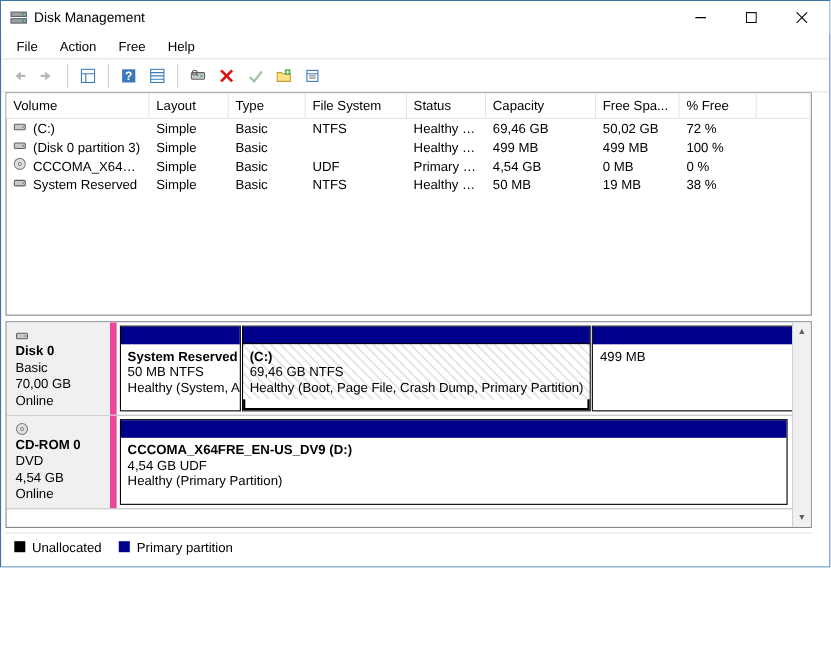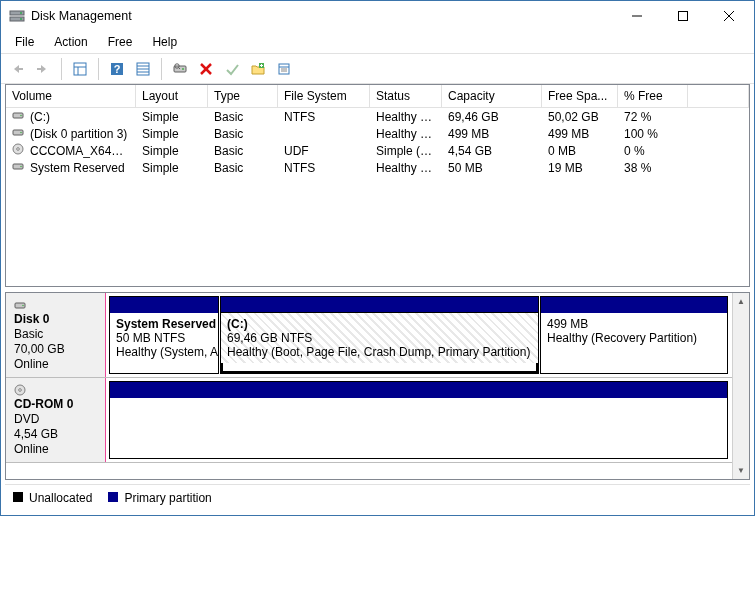--- a/index.html
+++ b/index.html
@@ -9,33 +9,33 @@
   .titlebar .title { flex:1; font-size:12.5px; }
   .titlebar .app-icon { width:16px; height:16px; margin-right:6px; display:flex; align-items:center; justify-content:center; }
   .sysbtn { width:46px; height:29px; display:flex; align-items:center; justify-content:center; }
   .menubar { height:22px; display:flex; align-items:center; padding:0 6px; gap:4px; }
   .menu-item { padding:2px 8px; }
   .divider { height:1px; background:#e1e1e1; }
   .toolbar { height:30px; display:flex; align-items:center; padding:0 4px; gap:2px; border-bottom:1px solid #e1e1e1; }
   .tbbtn { width:24px; height:24px; display:flex; align-items:center; justify-content:center; border:1px solid transparent; border-radius:2px; }
   .tbbtn.disabled { opacity:.45; }
   .tbsep { width:1px; height:22px; background:#d0d0d0; margin:0 4px; }
-  .content { flex:1; display:flex; flex-direction:column; min-height:0; padding:0 4px 4px 4px; }
+  .content { flex:1; display:flex; flex-direction:column; min-height:0; padding:0 16px 4px 4px; }
   .grid-wrap { border:1px solid #828790; background:#fff; display:flex; flex-direction:column; height:235px; }
   .grid-header { display:flex; background:#fff; border-bottom:1px solid #e1e1e1; }
   .grid-header .col, .grid-row .cell { padding:4px 6px; overflow:hidden; white-space:nowrap; text-overflow:ellipsis; }
   .grid-header .col { border-right:1px solid #e1e1e1; background:#fff; position:relative; font-weight:normal; }
   .grid-body { flex:1; overflow:auto; }
   .grid-row { display:flex; align-items:center; height:17px; }
   .c-vol{width:130px;} .c-lay{width:72px;} .c-typ{width:70px;} .c-fs{width:92px;} .c-stat{width:72px;} .c-cap{width:100px;} .c-free{width:76px;} .c-pct{width:70px;} .c-tail{flex:1;}
   .vol-icon { display:inline-block; width:14px; text-align:center; margin-right:4px; }
   .lower-wrap { margin-top:5px; border:1px solid #828790; background:#fff; display:flex; flex-direction:column; height:218px; position:relative; }
   .disk-table { flex:1; overflow:auto; }
   .disk-row { display:flex; border-bottom:1px solid #bdbdbd; }
-  .disk-label { width:100px; min-width:100px; background:#f0f0f0; border-right:1px solid #ec4899; padding:6px 8px; font-size:12px; display:flex; flex-direction:column; gap:1px; }
+  .disk-label { width:100px; min-width:100px; background:#f0f0f0; border-right:6px solid #ec4899; padding:6px 8px; font-size:12px; display:flex; flex-direction:column; gap:1px; }
   .disk-label .disk-icon { font-size:11px; }
   .disk-label .disk-name { font-weight:bold; }
   .disk-parts { flex:1; display:flex; padding:3px; gap:0; }
   .part { border:1px solid #000; display:flex; flex-direction:column; margin-right:1px; min-width:0; }
   .part-header { height:16px; background:#00008b; }
   .part-body { padding:4px 6px; font-size:12px; white-space:nowrap; overflow:hidden; }
   .part-body .pname { font-weight:bold; }
   .part-selected .part-body {
     background: repeating-linear-gradient(45deg, #fff, #fff 4px, #e8e8e8 4px, #e8e8e8 6px);
   }
@@ -205,21 +205,21 @@
             <div class="cell c-pct">100 %</div>
           </div>
           <div class="grid-row">
             <div class="cell c-vol"><span class="vol-icon"><svg width="12" height="12">
                   <circle cx="6" cy="6" r="5" fill="#e0e0e0" stroke="#808080"></circle>
                   <circle cx="6" cy="6" r="1.3" fill="#fff" stroke="#808080"></circle>
                 </svg></span><span>CCCOMA_X64FRE...</span></div>
             <div class="cell c-lay">Simple</div>
             <div class="cell c-typ">Basic</div>
             <div class="cell c-fs">UDF</div>
-            <div class="cell c-stat">Simple (P...</div>
+            <div class="cell c-stat">Primary (P...</div>
             <div class="cell c-cap">4,54 GB</div>
             <div class="cell c-free">0 MB</div>
             <div class="cell c-pct">0 %</div>
           </div>
           <div class="grid-row">
             <div class="cell c-vol"><span class="vol-icon"><svg width="12" height="12">
                   <rect x="1" y="4" width="10" height="5" rx="1" fill="#c8c8c8" stroke="#606060"></rect>
                   <circle cx="9" cy="6.5" r="0.8" fill="#4caf50"></circle>
                 </svg></span><span>System Reserved</span></div>
             <div class="cell c-lay">Simple</div>
@@ -262,41 +262,45 @@
                 <div class="part-body">
                   <div class="pname">  (C:)</div>
                   <div>69,46 GB NTFS</div>
                   <div>Healthy (Boot, Page File, Crash Dump, Primary Partition)</div>
                 </div>
               </div>
               <div class="part" style="width: 188px;">
                 <div class="part-header" style="background:#00008b"></div>
                 <div class="part-body">
                   <div>499 MB</div>
-                  <div>Healthy (Recovery Partition)</div>
                 </div>
               </div>
             </div>
           </div>
           <div class="disk-row">
             <div class="disk-label">
               <div class="disk-icon">
                 <svg width="12" height="12">
                   <circle cx="6" cy="6" r="5" fill="#e0e0e0" stroke="#808080"></circle>
                   <circle cx="6" cy="6" r="1.3" fill="#fff" stroke="#808080"></circle>
                 </svg>
               </div>
               <div class="disk-name">CD-ROM 0</div>
               <div>DVD</div>
               <div>4,54 GB</div>
               <div>Online</div>
             </div>
             <div class="disk-parts">
               <div class="part" style="flex: 1 1 0%;">
                 <div class="part-header" style="background:#00008b"></div>
+                <div class="part-body">
+                  <div class="pname">CCCOMA_X64FRE_EN-US_DV9  (D:)</div>
+                  <div>4,54 GB UDF</div>
+                  <div>Healthy (Primary Partition)</div>
+                </div>
               </div>
             </div>
           </div>
         </div>
       <div class="scrollbar-fake">
         <div class="sb-btn">▲</div>
         <div class="sb-btn">▼</div>
       </div>
     </div>
 

